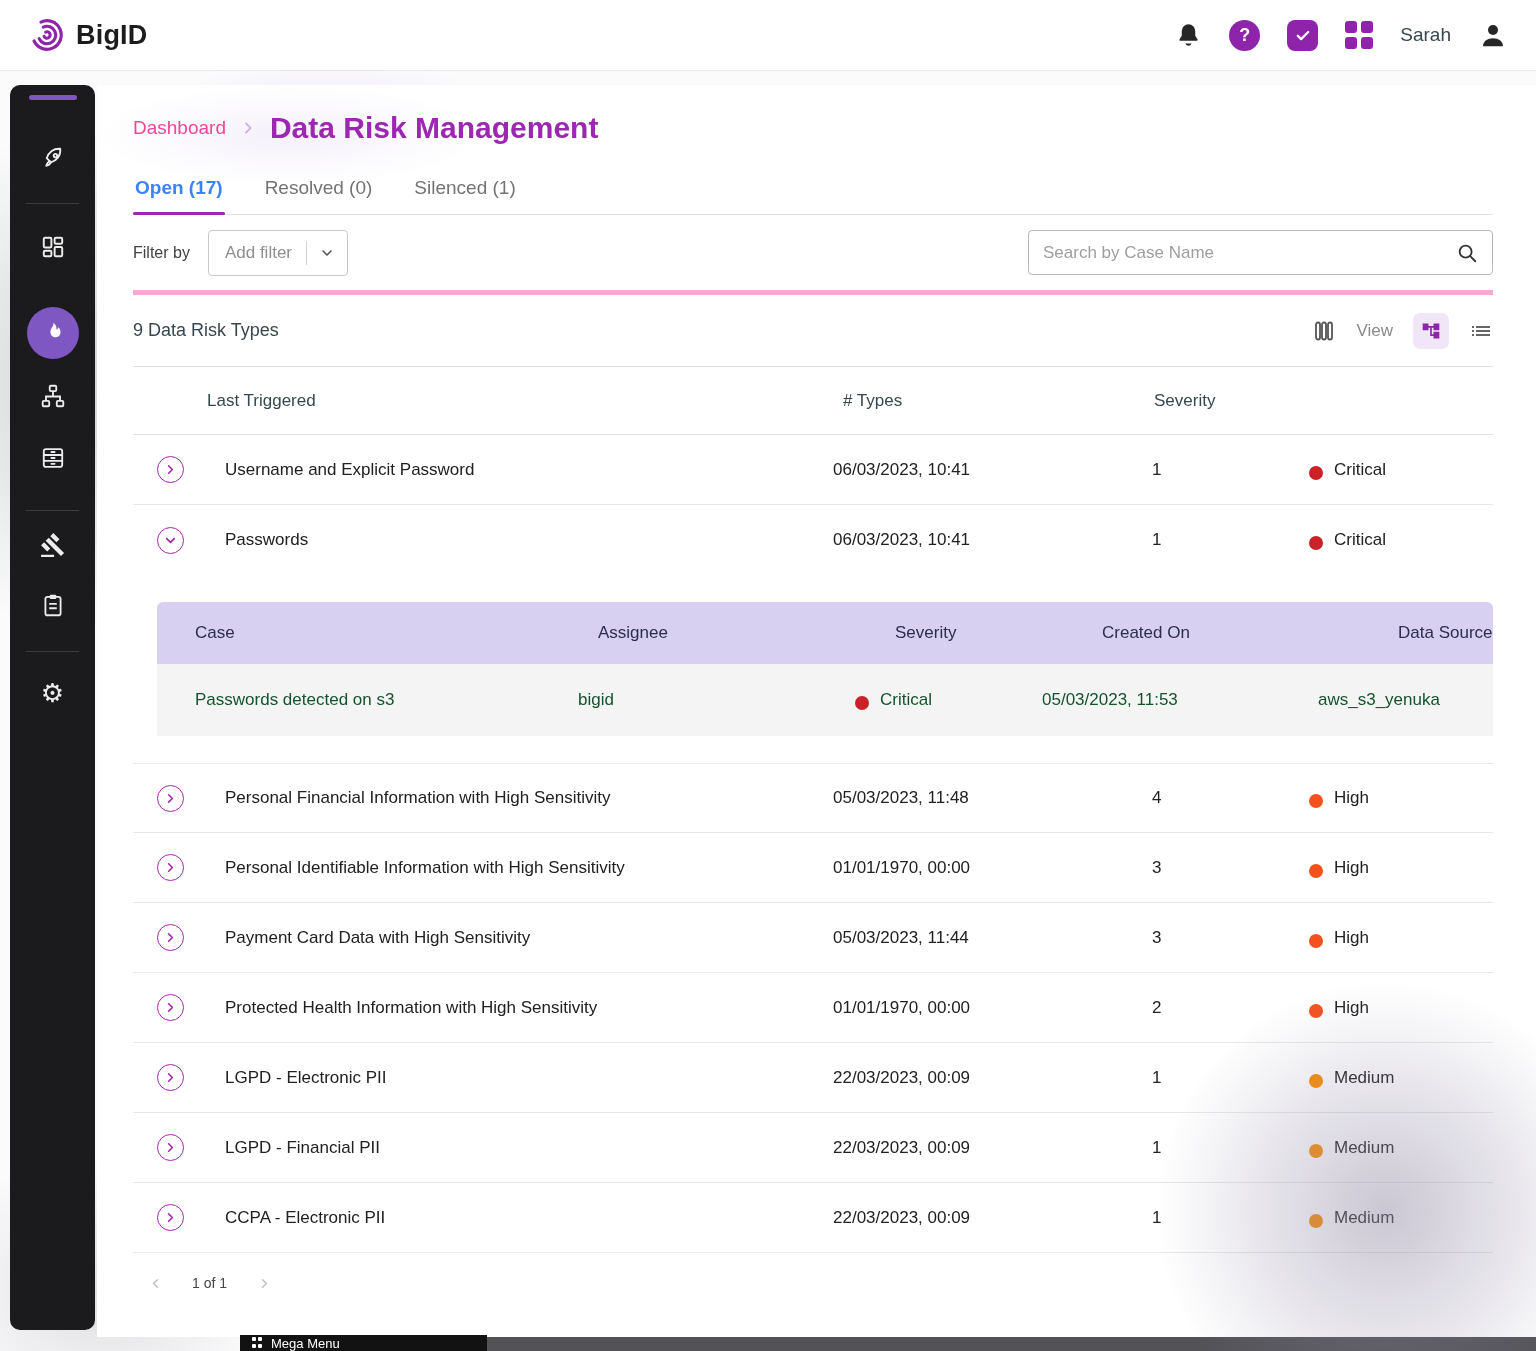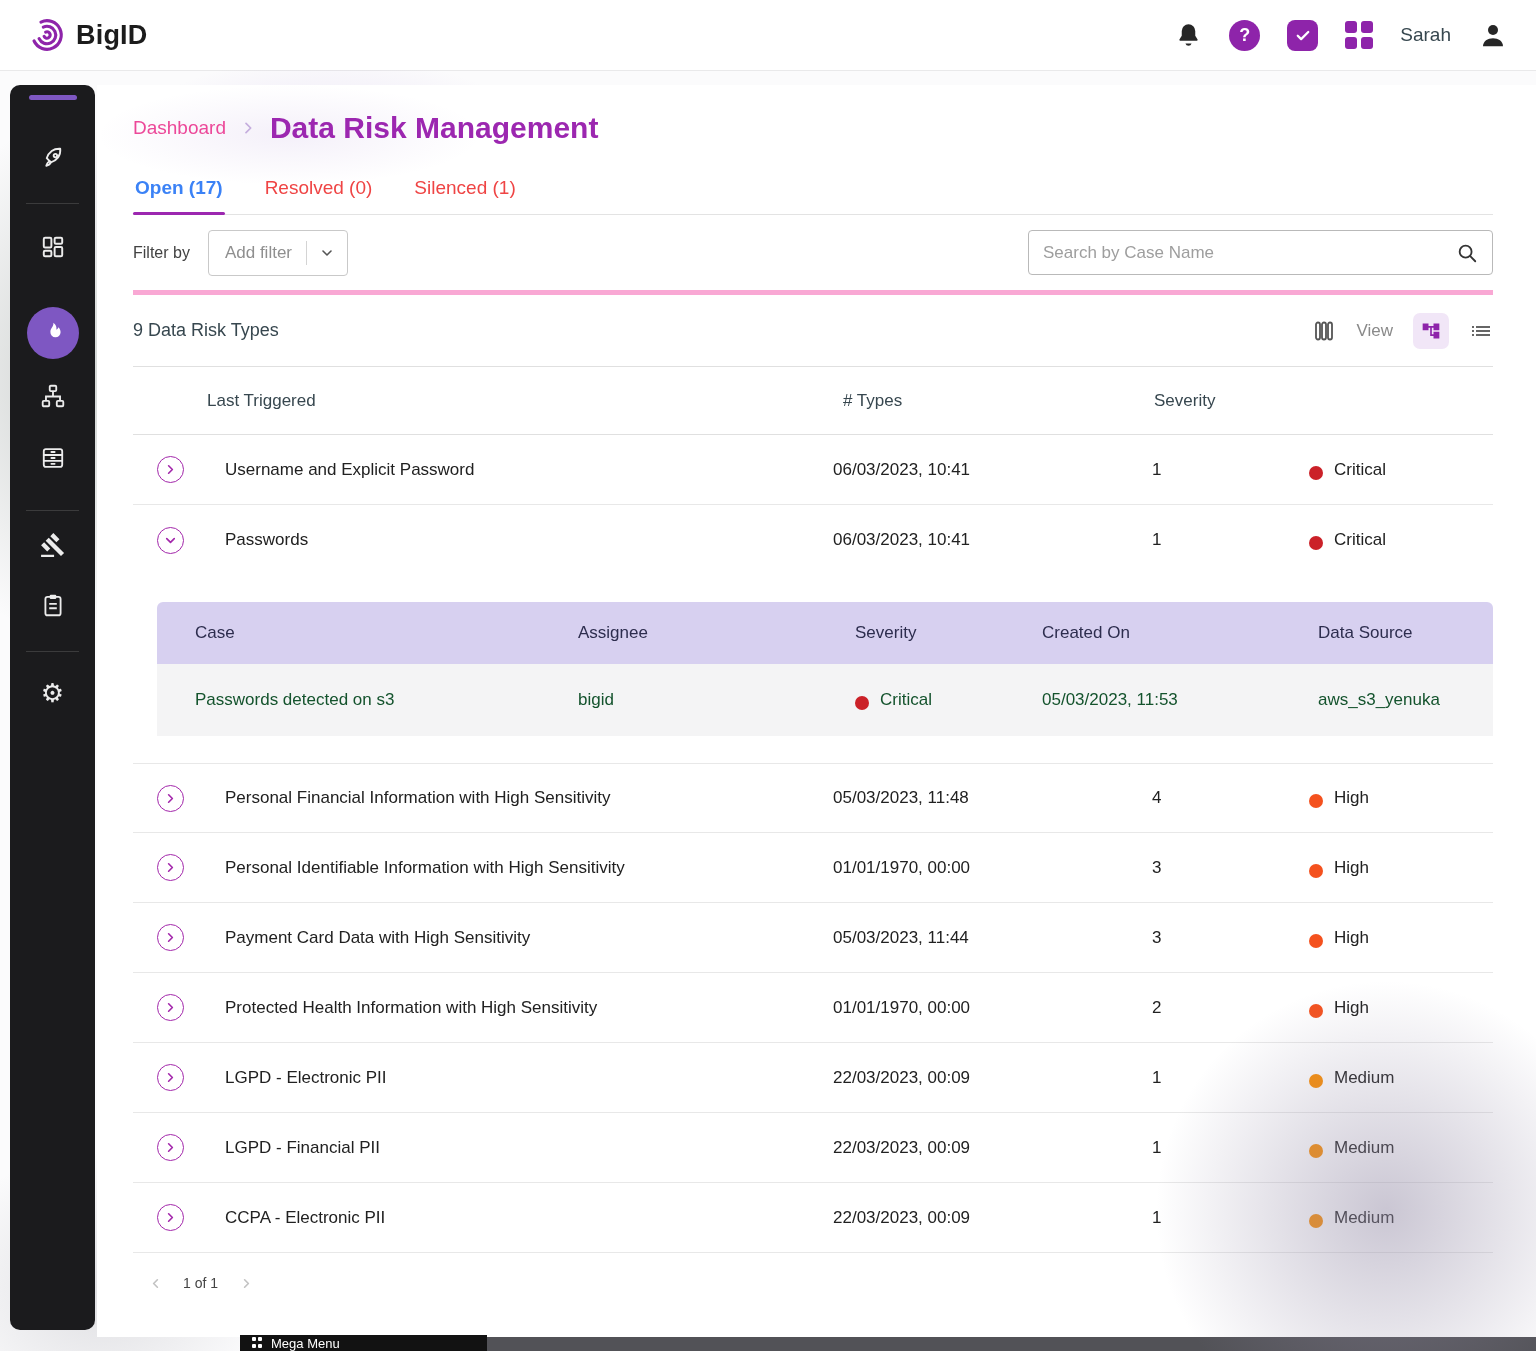--- a/index.html
+++ b/index.html
@@ -53,21 +53,21 @@
   .panel::before { content:""; position:absolute; left:0; top:0; width:640px; height:250px;
     background:radial-gradient(closest-side at 30% 20%, rgba(150,110,200,.10), rgba(150,110,200,0));
     pointer-events:none; }
 
   .breadcrumb { display:flex; align-items:center; gap:14px; padding-top:26px; position:relative; }
   .bc-parent { font-size:19px; color:#ec4899; cursor:pointer; }
   .bc-sep { color:#c5aede; display:flex; }
   .page-title { font-size:30px; font-weight:600; color:#9c27b0; }
 
   .tabs { display:flex; gap:38px; margin-top:32px; border-bottom:1px solid #e3e3e3; position:relative; }
-  .tab { font-size:19px; color:#ef4444; padding:0 2px 15px 2px; cursor:pointer; position:relative; }
+  .tab { font-size:19px; color:#737373; padding:0 2px 15px 2px; cursor:pointer; position:relative; }
   .tab.active { color:#3b82f6; font-weight:600; }
   .tab.active::after { content:""; position:absolute; left:0; right:0; bottom:-1px;
     height:3px; border-radius:2px; background:#9c27b0; }
 
   .filter-row { height:80px; display:flex; align-items:center; border-bottom:5px solid #f9a8d4; }
   .filter-label { font-size:16px; color:#424242; margin-right:18px; }
   .add-filter { display:flex; align-items:center; height:46px; border:1px solid #c9c9c9;
     border-radius:4px; padding:0 12px 0 16px; cursor:pointer; background:#fff; }
   .add-filter-text { font-size:17px; color:#8f8f8f; }
   .af-divider { width:1px; height:24px; background:#d4d4d4; margin:0 12px 0 14px; }
@@ -99,25 +99,25 @@
   .expander { width:27px; height:27px; border-radius:50%; border:1.6px solid #a327ab;
     background:#fff; color:#a327ab; display:flex; align-items:center; justify-content:center;
     cursor:pointer; justify-self:center; }
   .expander svg { width:15px; height:15px; }
   .expander.open svg { transform:rotate(90deg); }
 
   .subtable { margin:27px 0 27px 24px; }
   .sub-grid { display:grid; grid-template-columns:421px 277px 187px 276px minmax(0,1fr);
     align-items:center; }
   .sub-head { height:62px; background:#d7d0f0; border-radius:6px 6px 0 0;
-    font-size:17px; color:#2d2d4e; }
+    font-size:17px; color:#2d2d4e;gap:20px; }
   .sub-row { height:72px; background:#f4f4f5; font-size:17px; color:#14532d; cursor:pointer; }
   .sub-pad { padding-left:38px; }
 
-  .pagination { height:60px; display:flex; align-items:center; gap:16px; padding-left:10px; }
+  .pagination { height:60px; display:flex; align-items:center; gap:25px; padding-left:10px; }
   .pg-btn { font-size:20px; color:#c2c2c2; cursor:pointer; width:24px; height:24px;
     display:flex; align-items:center; justify-content:center; }
   .pg-label { font-size:14px; color:#444; }
 
   
   .bottom-strip { position:absolute; left:0; right:0; bottom:0; height:14px; z-index:5; }
   .mega-bar { position:absolute; left:240px; bottom:0; width:247px; height:16px;
     background:#121212; color:#fff; display:flex; align-items:flex-start; gap:8px;
     padding:1px 0 0 12px; font-size:13px; overflow:hidden; cursor:pointer; z-index:7; }
   .mega-icon { width:11px; height:11px; margin-top:1px; display:grid;

